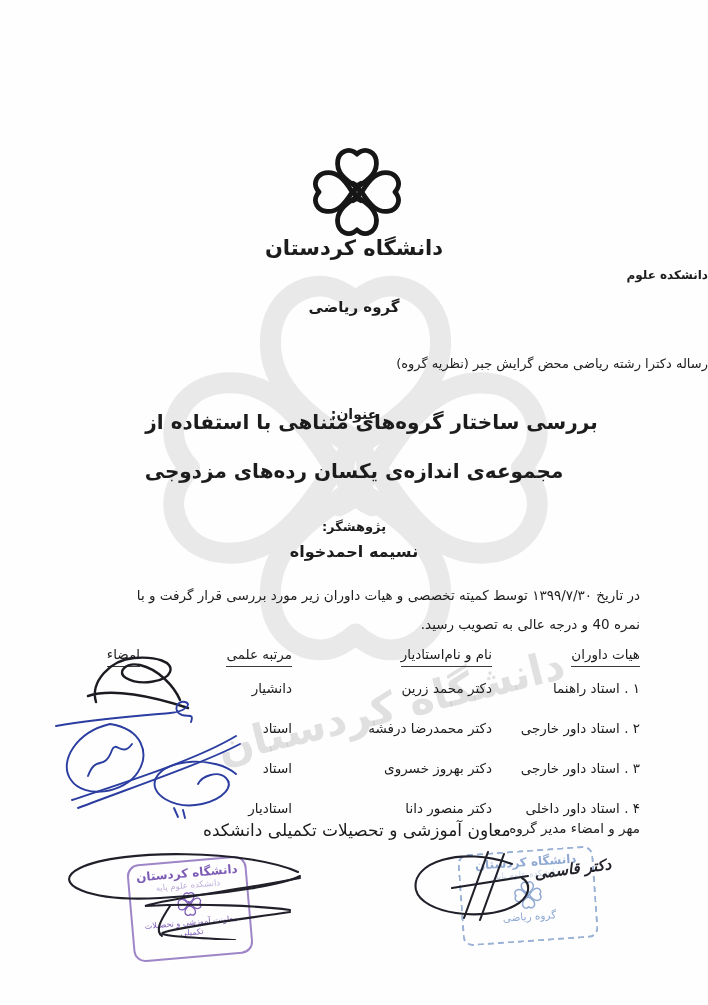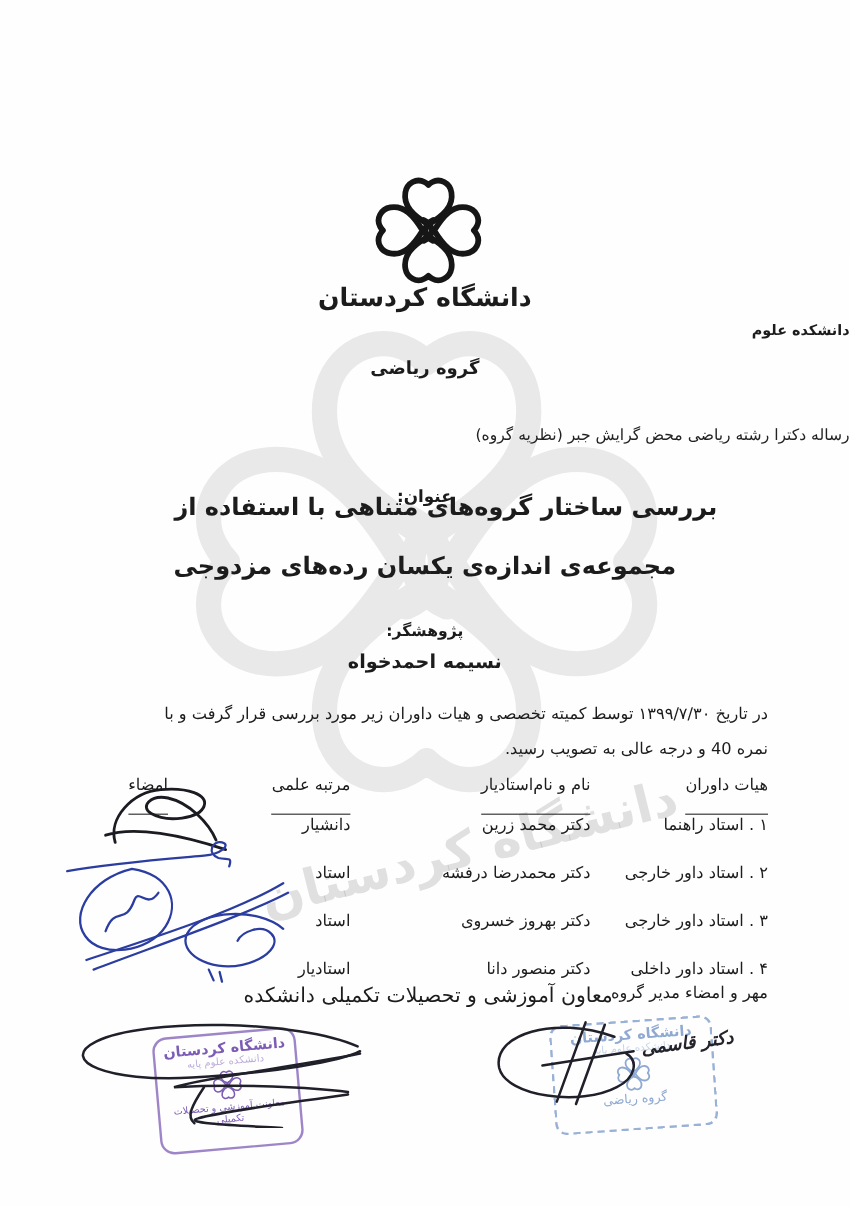--- a/index.html
+++ b/index.html
@@ -25,21 +25,21 @@
   .department{top:298px;font-size:15px;}
   .degree{top:356px;font-size:13px;color:#222;text-align:right;}
   .title-label{top:406px;font-size:14px;}
   .title1{top:410px;font-size:20px;padding-left:35px;}
   .title2{top:459px;font-size:20px;}
   .res-label{top:519px;font-size:13px;}
   .res-name{top:542px;font-size:16px;}
   .appr1{top:587px;right:68px;font-size:13.5px;z-index:2;}
   .appr2{top:616px;right:68px;font-size:13.5px;z-index:2;}
   
-  .th{font-size:13.5px;border-bottom:1px solid #3a3a3a;padding-bottom:16px;z-index:2;}
+  .th{font-size:13.5px;border-bottom:1px solid #3a3a3a;padding-bottom:4px;z-index:2;}
   .th-jury{right:68px;top:646px;}
   .th-name{right:216px;top:646px;}
   .th-rank{right:416px;top:646px;}
   .th-sig{right:568px;top:646px;}
   .cell{font-size:13.5px;white-space:nowrap;z-index:2;}
   .r1{top:680px;} .r2{top:720px;} .r3{top:760px;} .r4{top:800px;}
   .c-role{right:68px;} .c-name{right:216px;} .c-rank{right:416px;}
   .foot-right{right:68px;top:820px;font-size:13.5px;z-index:2;}
   .foot-left{left:166px;top:820px;font-size:17px;white-space:nowrap;z-index:2;margin-left:37px;}
   

